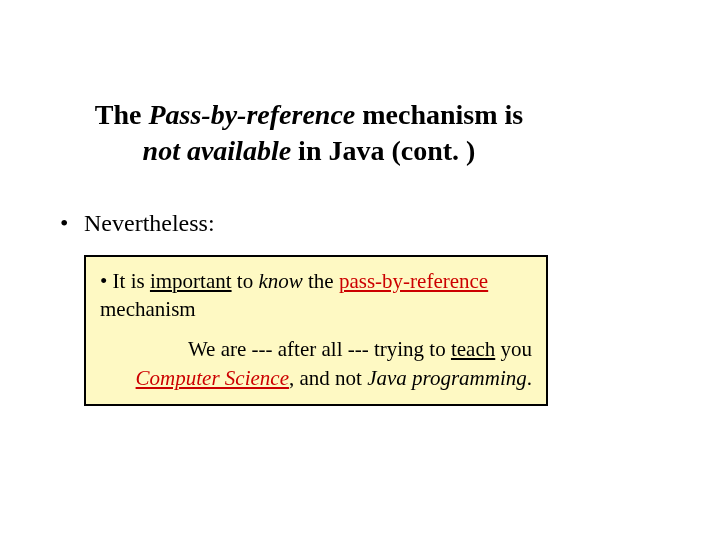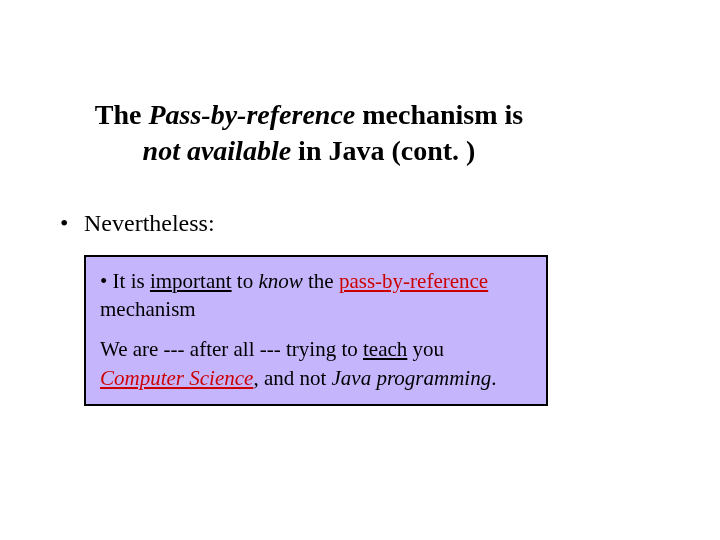--- a/index.html
+++ b/index.html
@@ -33,30 +33,31 @@
   }
   .bullet-dot {
     display: inline-block;
     width: 24px;
     vertical-align: top;
   }
   .box {
     margin-left: 34px;
     margin-right: 20px;
     border: 2px solid #000000;
-    background: #c4b5fd;
+    background: #fef9c3;
     padding: 10px 14px 12px 14px;
     font-size: 21px;
     line-height: 1.35;
   }
   .box p {
     margin: 0 0 12px 0;
   }
   .box p:last-child {
     margin-bottom: 0;
+    text-align: right;
   }
   .u { text-decoration: underline; }
   .i { font-style: italic; }
   .red { color: #cc0000; }
 </style>
 </head>
 <body>
 
 <div class="slide">
 

